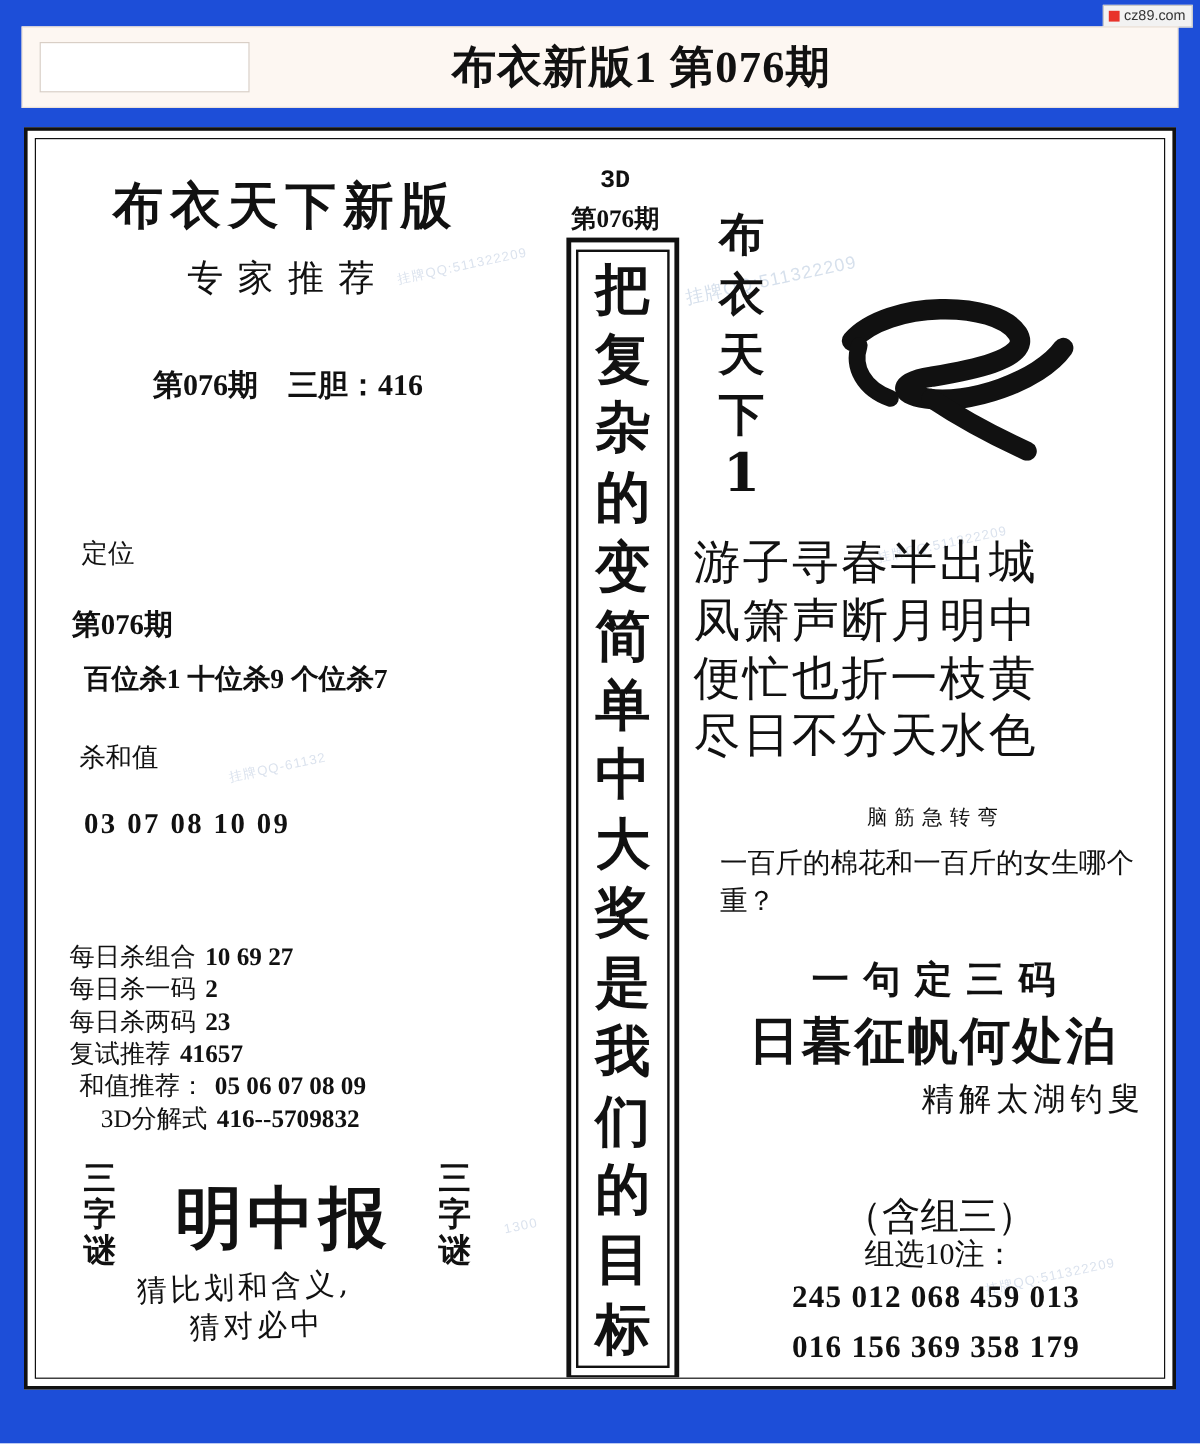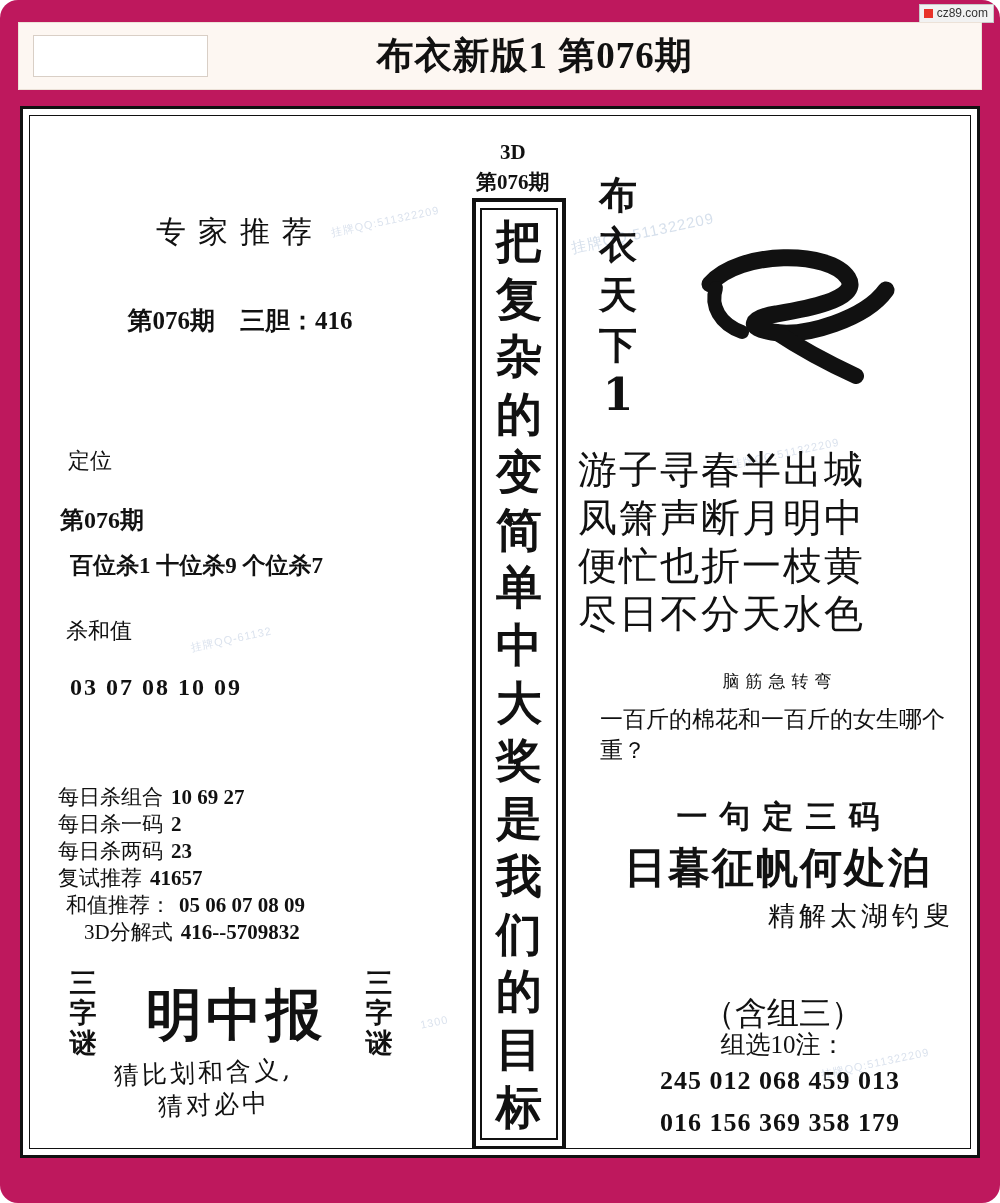--- a/index.html
+++ b/index.html
@@ -5,23 +5,22 @@
   * { box-sizing: border-box; }
   html, body {
     margin: 0; padding: 0;
     background: #ffffff;
     font-family: "Liberation Serif", serif;
   }
   #page {
     position: relative;
     width: 1000px;
     height: 1203px;
-    background: #be185d;
+    background: #1d4ed8;
     overflow: hidden;
-    border-radius: 18px;
   }
 
   
   .wm-badge {
     position: absolute;
     top: 4px; right: 6px;
     display: flex;
     align-items: center;
     gap: 4px;
     background: #f2f2f2;
@@ -233,21 +232,21 @@
     transform: rotate(-2deg);
   }
 
   
   .mid-3d {
     position: absolute;
     top: 24px; left: 470px;
     font-size: 21px;
     font-weight: bold;
     color: #111;
-    font-family: Liberation Serif, serif;
+    font-family: Liberation Mono, monospace;
   }
   .mid-issue {
     position: absolute;
     top: 52px; left: 446px;
     font-size: 21px;
     font-weight: bold;
     color: #111;
   }
   .banner {
     position: absolute;
@@ -427,20 +426,21 @@
     <div class="poster-inner">
 
       <div class="wm rot" style="top:98px;left:300px;">挂牌QQ:511322209</div>
       <div class="wm rot big" style="top:108px;left:540px;">挂牌QQ:511322209</div>
       <div class="wm rot" style="top:330px;left:700px;">挂牌QQ:511322209</div>
       <div class="wm rot" style="top:516px;left:160px;">挂牌QQ-61132</div>
       <div class="wm rot" style="top:900px;left:390px;">1300</div>
       <div class="wm rot" style="top:940px;left:790px;">挂牌QQ:511322209</div>
 
       <div class="col-left">
+        <div class="brand-title">布衣天下新版</div>
         <div class="brand-sub">专家推荐</div>
         <div class="issue-dan">第076期　三胆：416</div>
 
         <div class="dingwei">定位</div>
         <div class="issue2">第076期</div>
         <div class="kill-line">百位杀1 十位杀9 个位杀7</div>
 
         <div class="shahezhi-label">杀和值</div>
         <div class="shahezhi-vals">03 07 08 10 09</div>
 

